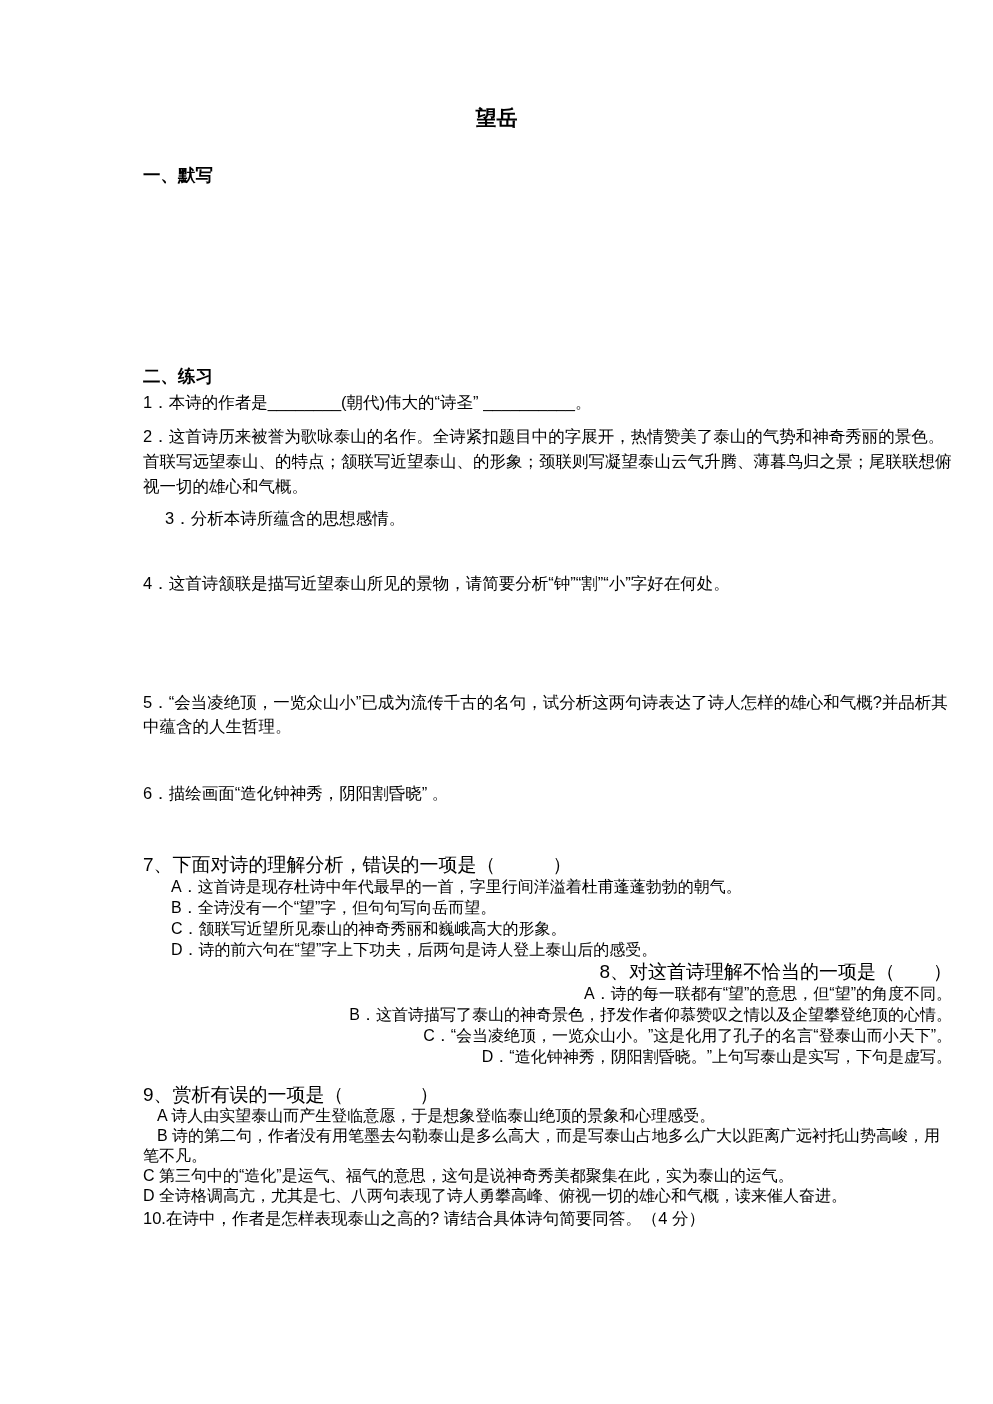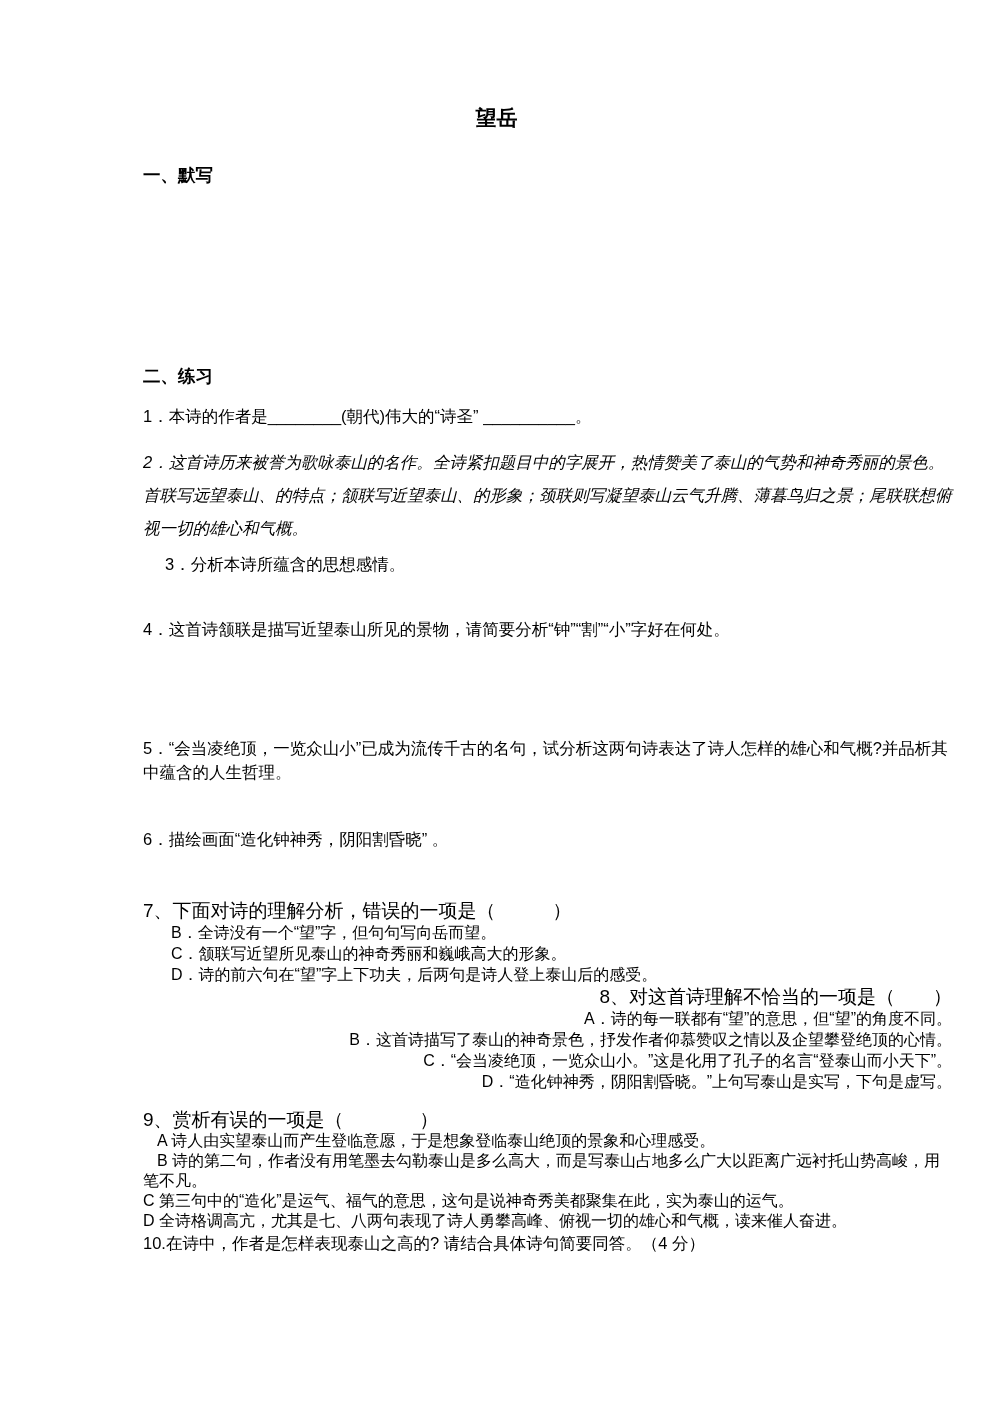--- a/index.html
+++ b/index.html
@@ -31,22 +31,22 @@
     font-size: 17.5px;
     font-weight: bold;
     line-height: 24px;
   }
   .sec1 { margin-top: 30px; }
   .sec2 { margin-top: 177px; }
   .q {
     font-size: 16.5px;
     line-height: 24px;
   }
-  .q1 { margin-top: 16px; }
-  .q2 { margin-top: 18px; line-height: 33px; font-style: italic; }
+  .q1 { margin-top: 2px; }
+  .q2 { margin-top: 10px; line-height: 25px; }
   .q3 { margin-top: 7px; margin-left: 22px; }
   .q4 { margin-top: 41px; }
   .q5 { margin-top: 96px; line-height: 23.5px; }
   .q6 { margin-top: 43px; }
   .q7 { margin-top: 48px; }
   .q8 { margin-top: 0; text-align: right; }
   .q9 { margin-top: 16px; }
   .q10 { margin-top: 0; }
   .stem {
     font-size: 19px;
@@ -85,20 +85,21 @@
     <div class="q q3">3．分析本诗所蕴含的思想感情。</div>
 
     <div class="q q4">4．这首诗颔联是描写近望泰山所见的景物，请简要分析“钟”“割”“小”字好在何处。</div>
 
     <div class="q q5">5．“会当凌绝顶，一览众山小”已成为流传千古的名句，试分析这两句诗表达了诗人怎样的雄心和气概?并品析其中蕴含的人生哲理。</div>
 
     <div class="q q6">6．描绘画面“造化钟神秀，阴阳割昏晓” 。</div>
 
     <div class="q7">
       <div class="stem">7、下面对诗的理解分析，错误的一项是（　　　）</div>
+      <div class="option">A．这首诗是现存杜诗中年代最早的一首，字里行间洋溢着杜甫蓬蓬勃勃的朝气。</div>
       <div class="option">B．全诗没有一个“望”字，但句句写向岳而望。</div>
       <div class="option">C．颔联写近望所见泰山的神奇秀丽和巍峨高大的形象。</div>
       <div class="option">D．诗的前六句在“望”字上下功夫，后两句是诗人登上泰山后的感受。</div>
     </div>
 
     <div class="q8">
       <div class="stem">8、对这首诗理解不恰当的一项是（　　）</div>
       <div class="option">A．诗的每一联都有“望”的意思，但“望”的角度不同。</div>
       <div class="option">B．这首诗描写了泰山的神奇景色，抒发作者仰慕赞叹之情以及企望攀登绝顶的心情。</div>
       <div class="option">C．“会当凌绝顶，一览众山小。”这是化用了孔子的名言“登泰山而小天下”。</div>

